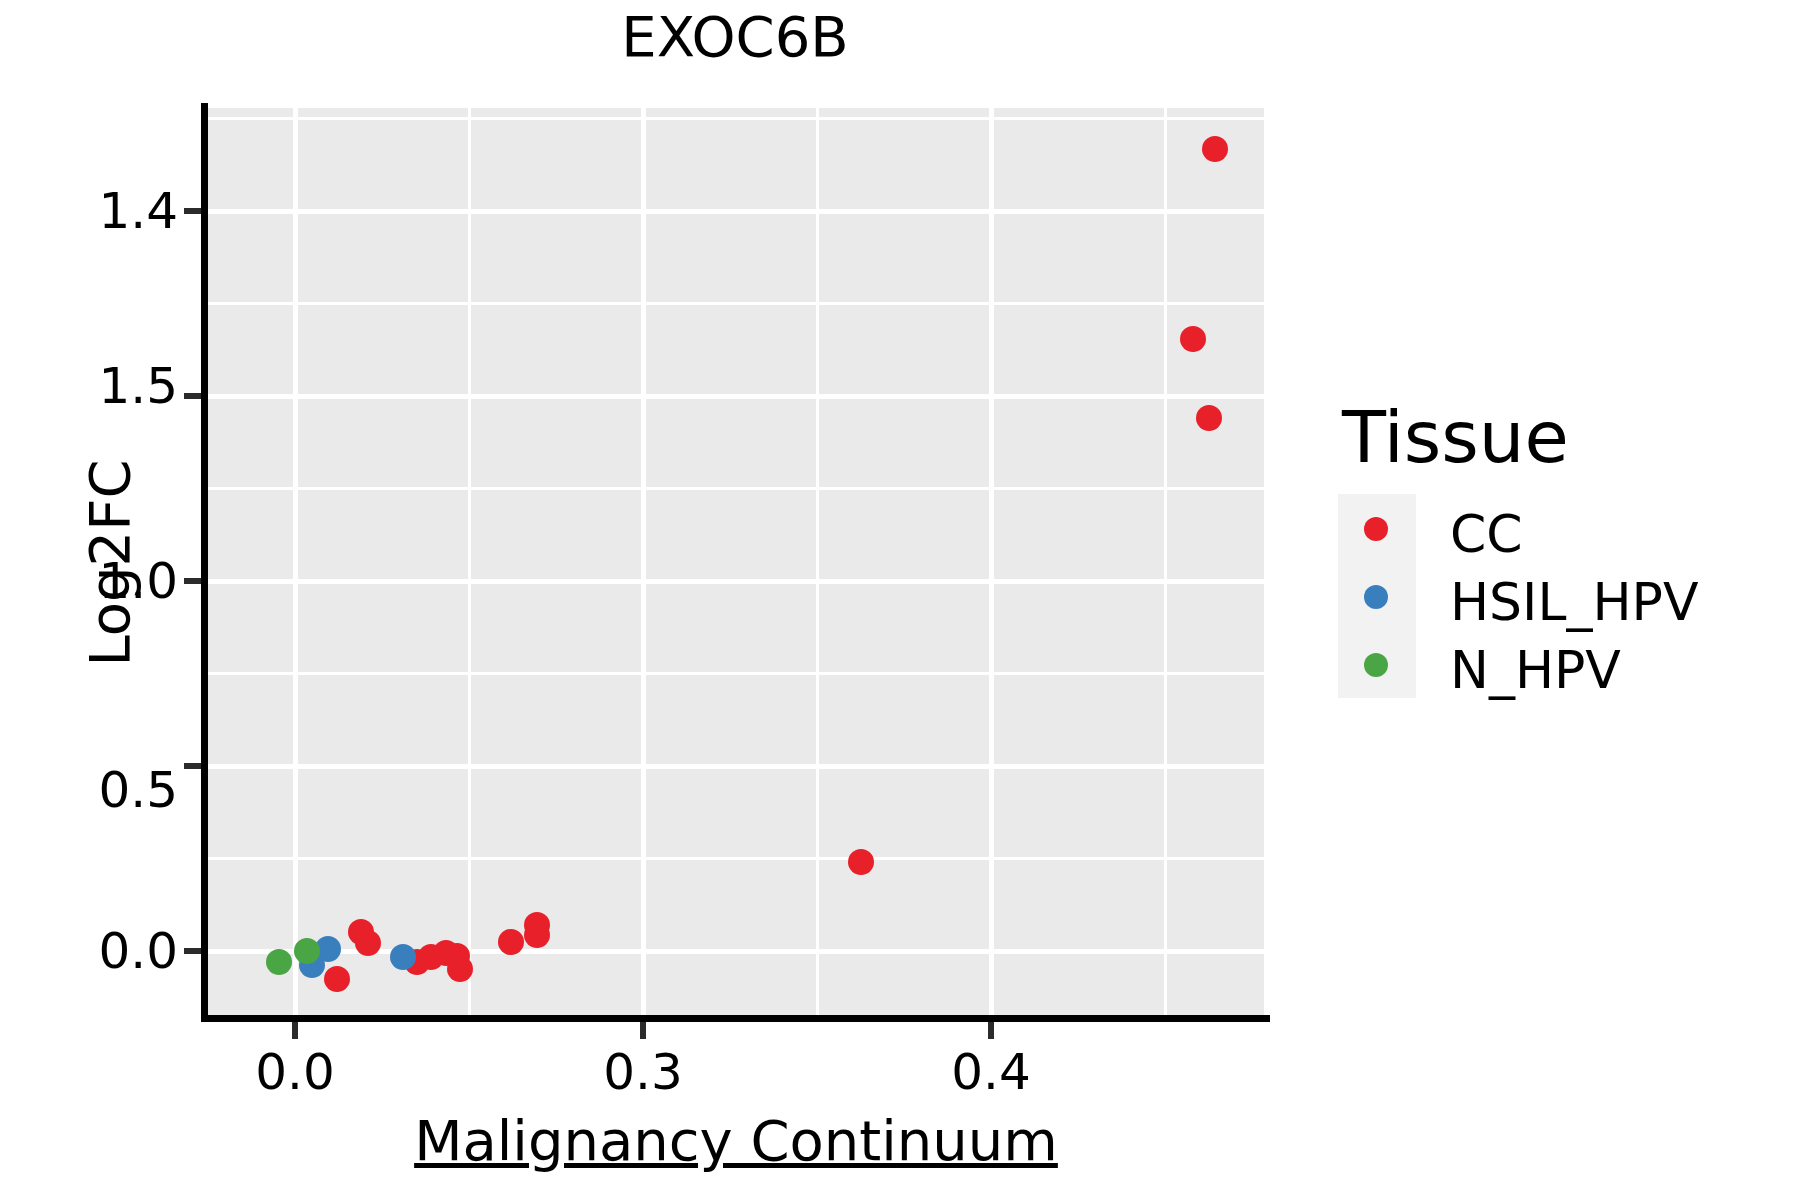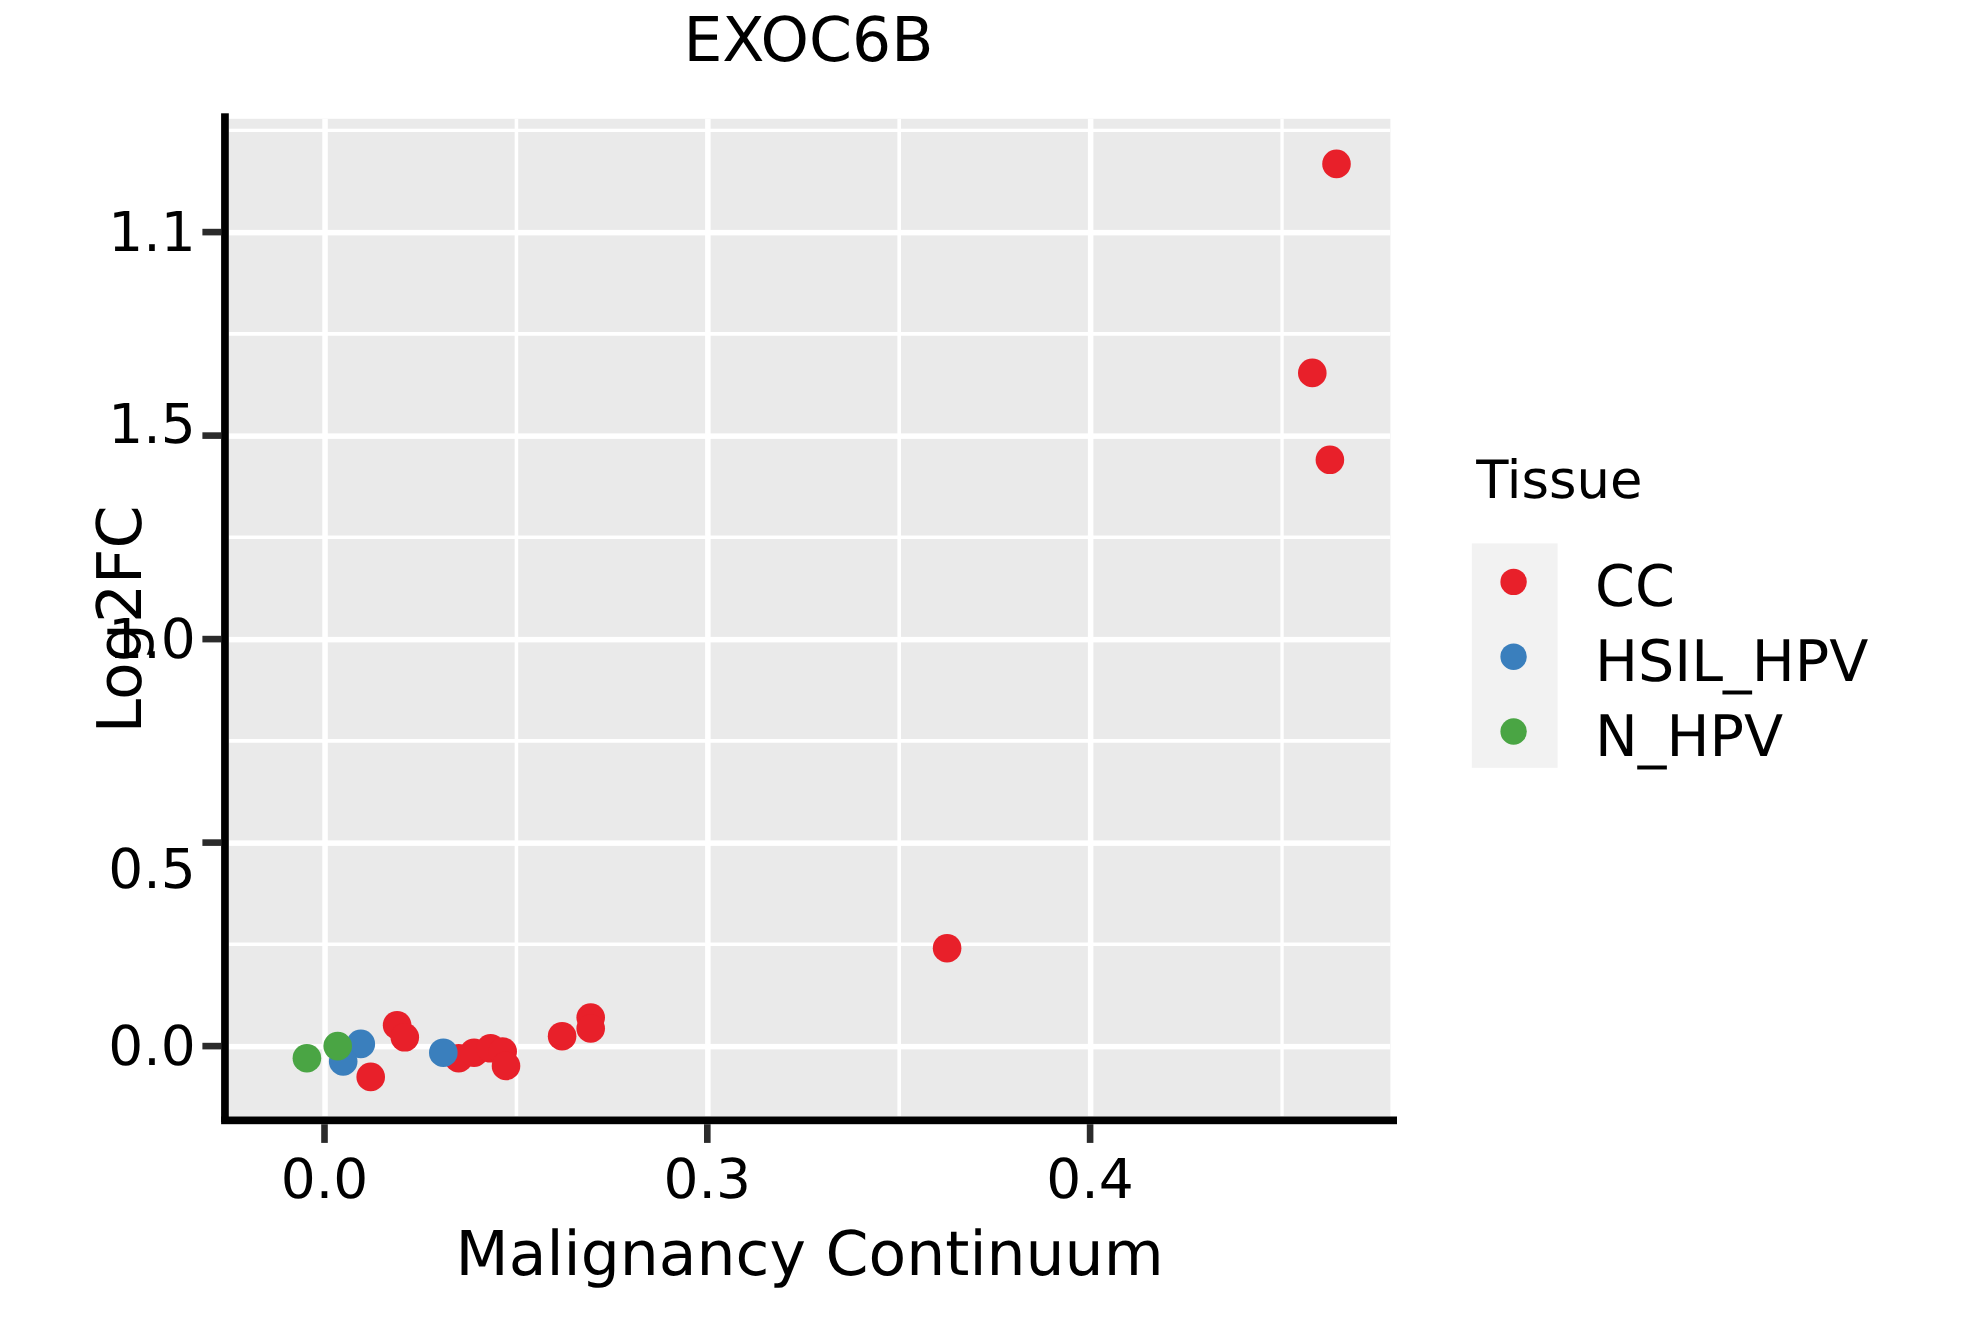--- a/index.html
+++ b/index.html
@@ -130,20 +130,21 @@
   #xlabel {
     position: absolute;
     left: 208px;
     top: 1108px;
     width: 1056px;
     text-align: center;
     font-size: 56px;
     line-height: 66px;
     white-space: nowrap;
     color: #000000;
+    text-decoration: underline;
   }
   #ylabel {
     position: absolute;
     left: -240px;
     top: 530px;
     width: 700px;
     text-align: center;
     font-size: 56px;
     line-height: 66px;
     white-space: nowrap;
@@ -153,21 +154,21 @@
   }
 
   
   #legend {
     position: absolute;
     left: 1338px;
     top: 404px;
     width: 440px;
   }
   #legend-title {
-    font-size: 48px;
+    font-size: 72px;
     line-height: 66px;
     margin: 0 0 24px 4px;
     white-space: nowrap;
     color: #000000;
   }
   #legend-items {
     position: relative;
   }
   #legend-keybox {
     position: absolute;
@@ -267,21 +268,21 @@
   <div id="y-ticks">
       <div class="tick-y" style="top: 951px;"></div>
       <div class="ticklabel-y" style="top: 926px;">0.0</div>
       <div class="tick-y" style="top: 766px;"></div>
       <div class="ticklabel-y" style="top: 741px; margin-top: 24px;">0.5</div>
       <div class="tick-y" style="top: 581px;"></div>
       <div class="ticklabel-y" style="top: 556px;">1.0</div>
       <div class="tick-y" style="top: 396px;"></div>
       <div class="ticklabel-y" style="top: 361px;">1.5</div>
       <div class="tick-y" style="top: 211px;"></div>
-      <div class="ticklabel-y" style="top: 186px;">1.1</div>
+      <div class="ticklabel-y" style="top: 186px;">1.4</div>
     </div>
   <div id="x-ticks">
       <div class="tick-x" style="left: 295px;"></div>
       <div class="ticklabel-x" style="left: 295px;">0.0</div>
       <div class="tick-x" style="left: 643px;"></div>
       <div class="ticklabel-x" style="left: 643px;">0.3</div>
       <div class="tick-x" style="left: 991px;"></div>
       <div class="ticklabel-x" style="left: 991px; text-align: center;">0.4</div>
     </div>
 

